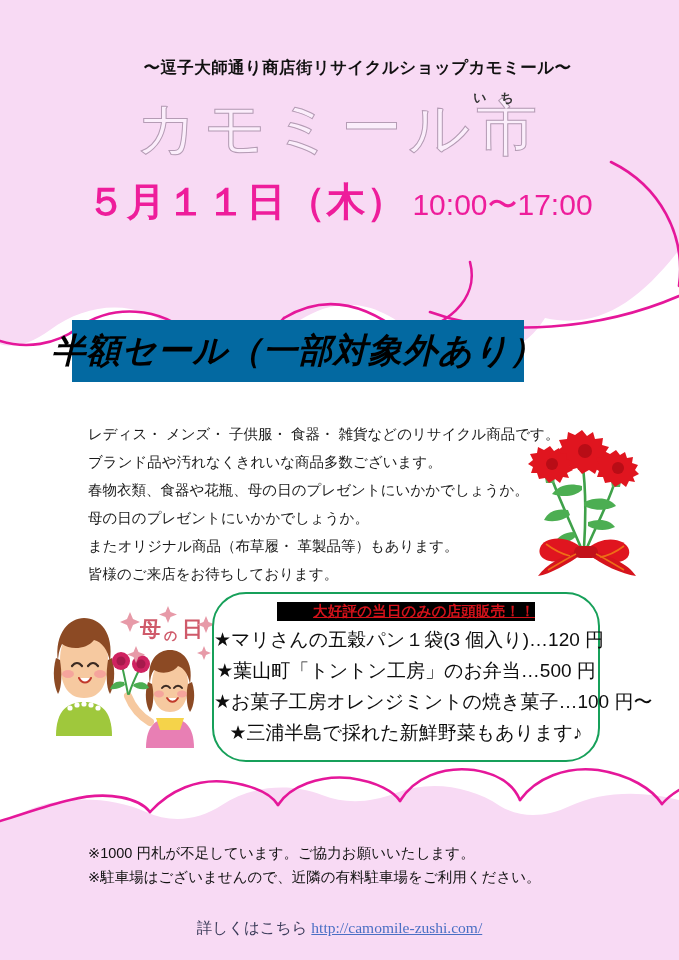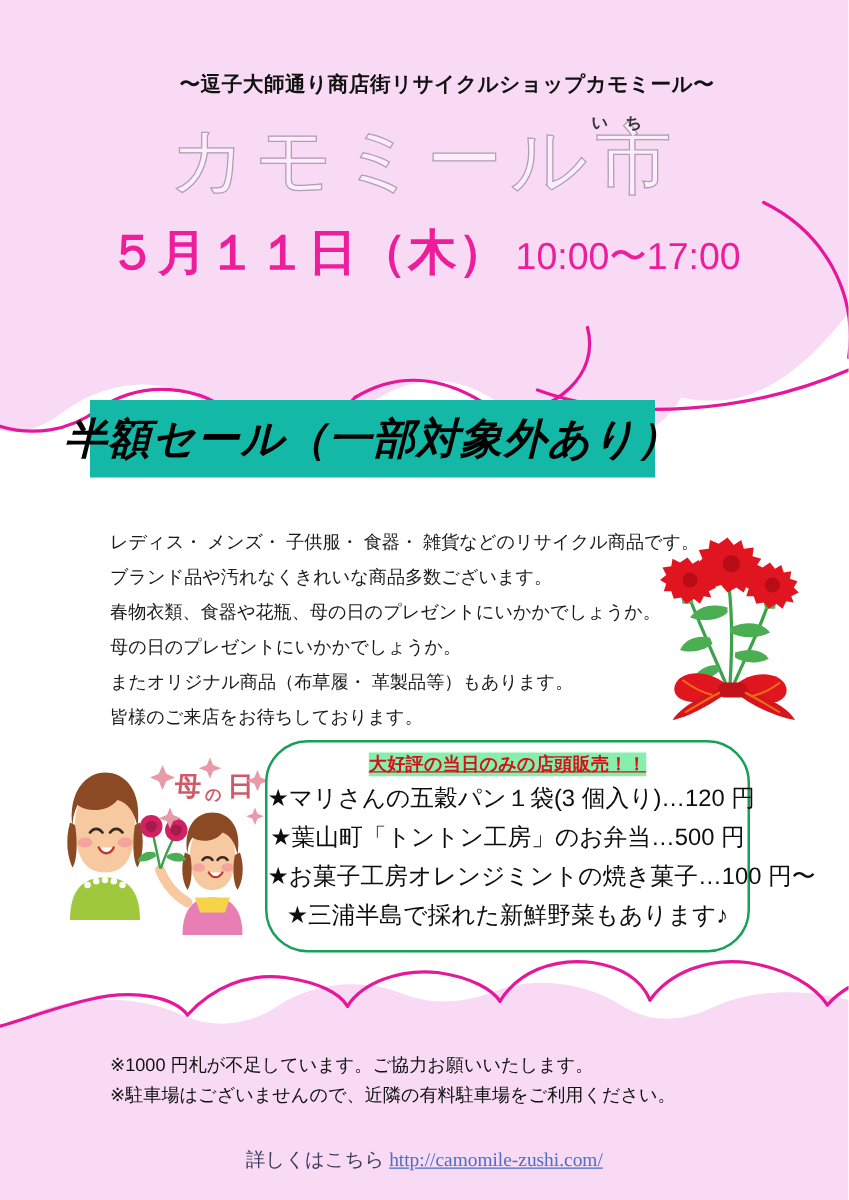--- a/index.html
+++ b/index.html
@@ -90,21 +90,21 @@
     margin-left: 6px;
   }
 
   
   .sale-banner {
     position: absolute;
     left: 72px;
     top: 320px;
     width: 452px;
     height: 62px;
-    background: #14b8a6;
+    background: #0369a1;
     z-index: 3;
     display: flex;
     align-items: center;
     justify-content: center;
   }
   .sale-banner-text {
     font-size: 34px;
     font-weight: bold;
     font-style: italic;
     color: #000000;
@@ -162,24 +162,25 @@
     box-sizing: border-box;
     padding-top: 8px;
     text-align: center;
   }
   .product-heading {
     display: inline-block;
     margin: 0 0 4px 0;
     font-size: 14.5px;
     font-weight: bold;
     color: #d3121a;
-    background: #86efac;
+    background: #000000;
     text-decoration: underline;
     letter-spacing: 0.2px;
     white-space: nowrap;
+    padding-left: 36px;
   }
   .product-list {
     list-style: none;
     margin: 0;
     padding: 0;
   }
   .product-list li {
     font-size: 19px;
     color: #0d0d0d;
     line-height: 1.63;

